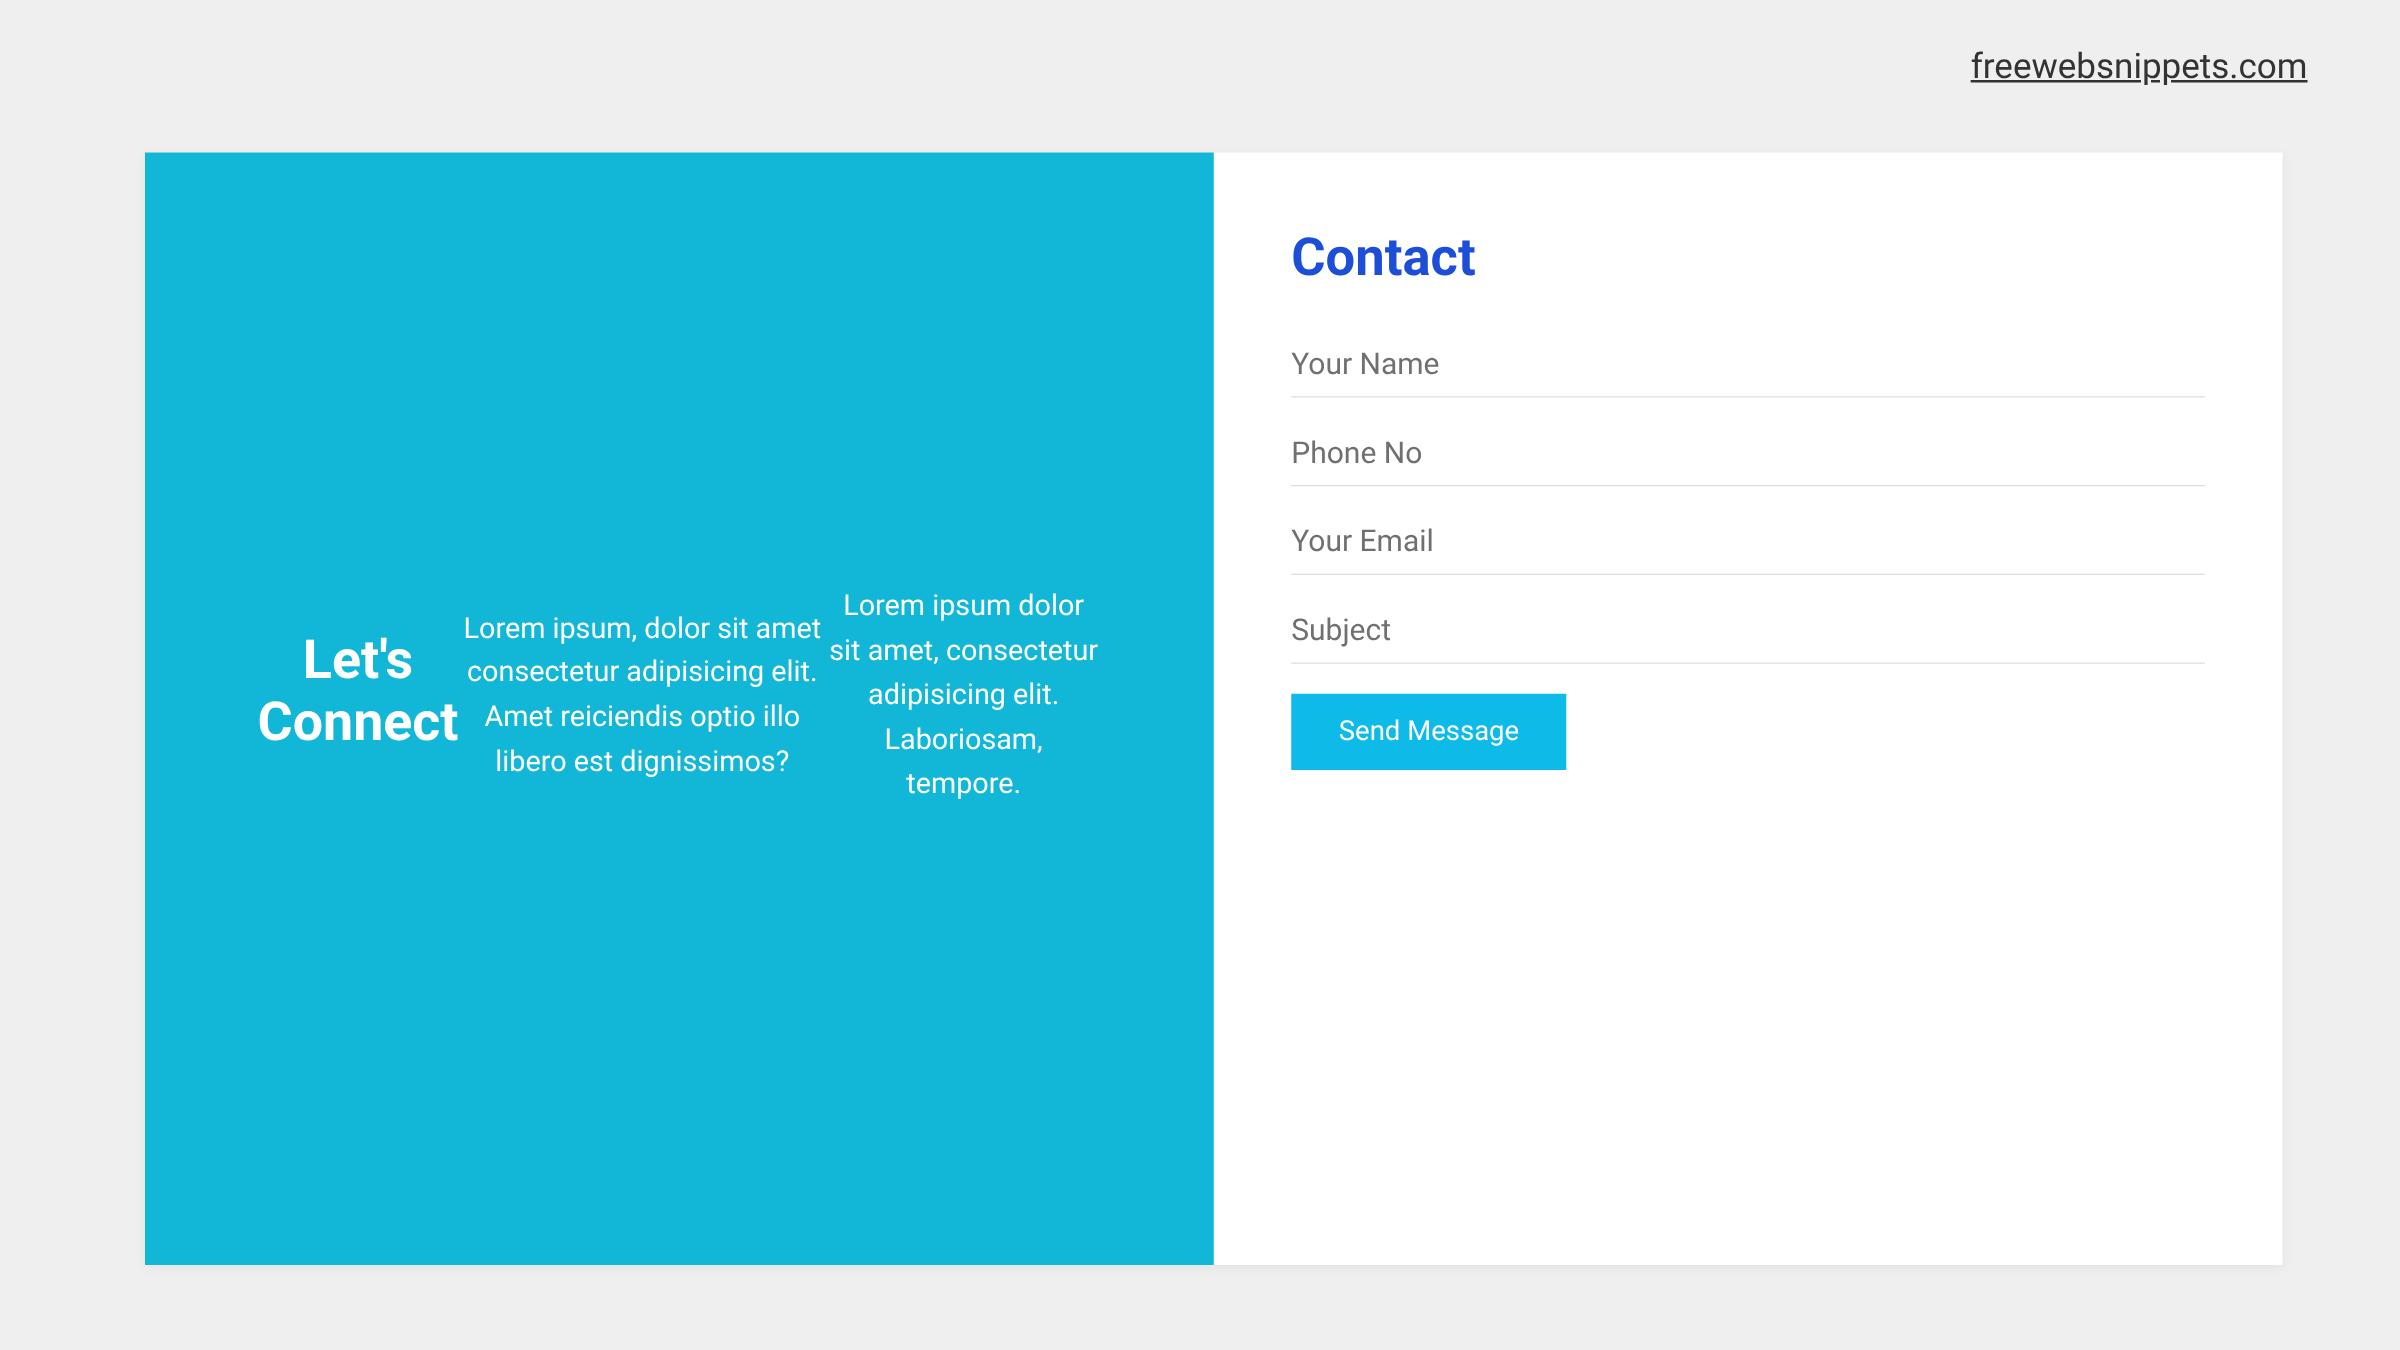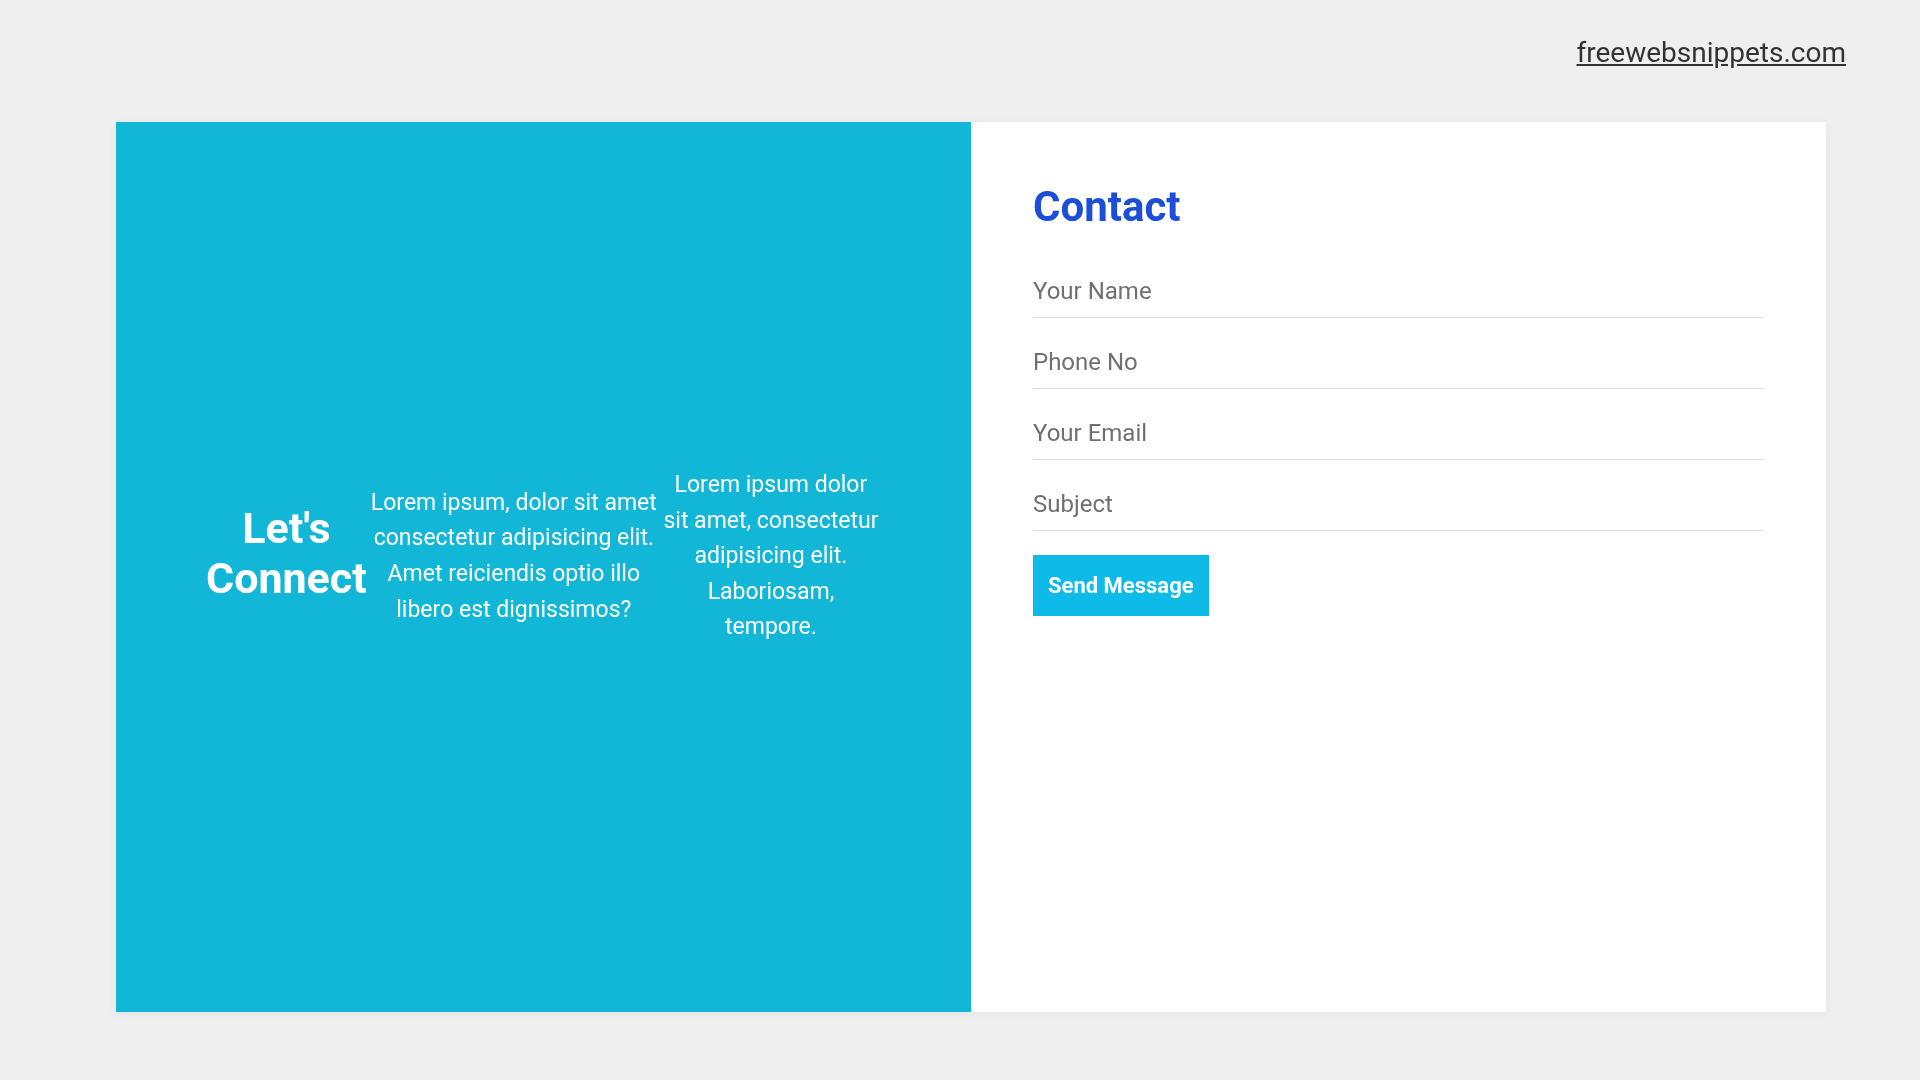--- a/index.html
+++ b/index.html
@@ -107,23 +107,23 @@
 
     .textarea-group {
       margin-bottom: 40px;
       margin-top: -22px;
     }
 
     .submit-btn {
       background: #0ebbe8;
       color: #ffffff;
       border: none;
-      padding: 18px 15px;
+      padding: 18px 38px;
       font-size: 22px;
-      font-weight: 700;
+      font-weight: 400;
       cursor: pointer;
       font-family: inherit;
       align-self: flex-start;
     }
   </style>
 </head>
 <body>
 
 <div class="brand-label">freewebsnippets.com</div>
 

